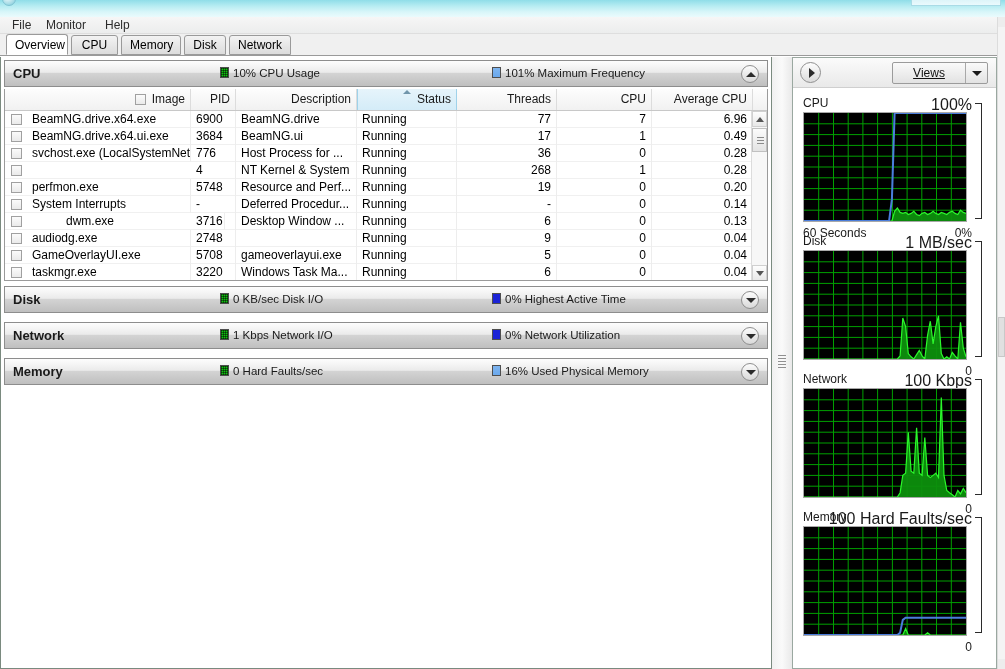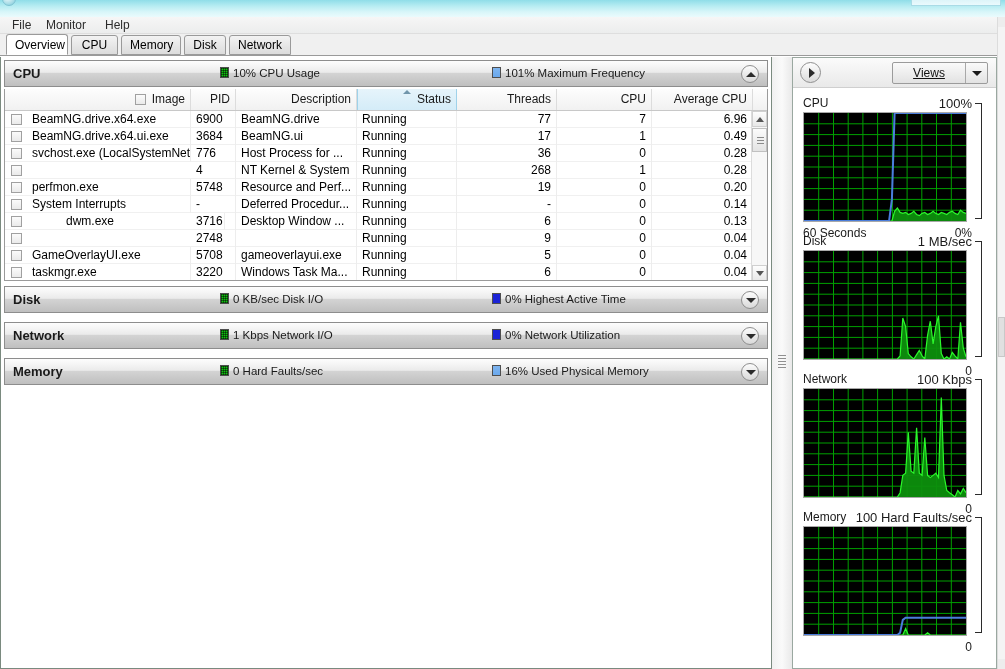--- a/index.html
+++ b/index.html
@@ -226,21 +226,21 @@
   }
   #viewsarrow:after{
     content:""; position:absolute; left:6px; top:8px;
     border-left:5px solid transparent; border-right:5px solid transparent;
     border-top:5px solid #1a1a1a;
   }
 
   
   .graph{ position:absolute; left:10px; width:185px; }
   .gtitle{ position:absolute; left:0; top:0; font-size:12px; color:#1a1a1a; }
-  .gmax{ position:absolute; right:16px; top:0; font-size:13px; color:#1a1a1a; white-space:nowrap; }
+  .gmax{ position:absolute; right:16px; top:0; font-size:16px; color:#1a1a1a; white-space:nowrap; }
   .gmin{ position:absolute; right:16px; bottom:0; font-size:12px; color:#1a1a1a; }
   .gleft{ position:absolute; left:0; bottom:0; font-size:12px; color:#1a1a1a; }
   .plot{
     position:absolute; left:0; top:16px; width:164px;
     background:#000; border:1px solid #a8a8a8;
   }
   .bracket{
     position:absolute; right:6px; top:7px; width:7px;
     border:1px solid #2b2b2b; border-left:none;
   }
@@ -372,20 +372,21 @@
           <div class="cell" style="left: 22px; width: 164px; margin-left: 34px;">dwm.exe</div>
           <div class="cell" style="left: 186px; width: 45px;">3716</div>
           <div class="cell" style="left: 231px; width: 121px;">Desktop Window ...</div>
           <div class="cell" style="left: 352px; width: 100px;">Running</div>
           <div class="cell num" style="left: 452px; width: 100px;">6</div>
           <div class="cell num" style="left: 552px; width: 95px;">0</div>
           <div class="cell num" style="left: 647px; width: 101px;">0.13</div>
         </div>
         <div class="prow" style="top: 119px;">
           <span class="cb" style="position: absolute; left: 6px; top: 3px;"></span>
+          <div class="cell" style="left: 22px; width: 164px;">audiodg.exe</div>
           <div class="cell" style="left: 186px; width: 45px;">2748</div>
           <div class="cell" style="left: 231px; width: 121px;"></div>
           <div class="cell" style="left: 352px; width: 100px;">Running</div>
           <div class="cell num" style="left: 452px; width: 100px;">9</div>
           <div class="cell num" style="left: 552px; width: 95px;">0</div>
           <div class="cell num" style="left: 647px; width: 101px;">0.04</div>
         </div>
         <div class="prow" style="top: 136px;">
           <span class="cb" style="position: absolute; left: 6px; top: 3px;"></span>
           <div class="cell" style="left: 22px; width: 164px;">GameOverlayUI.exe</div>

